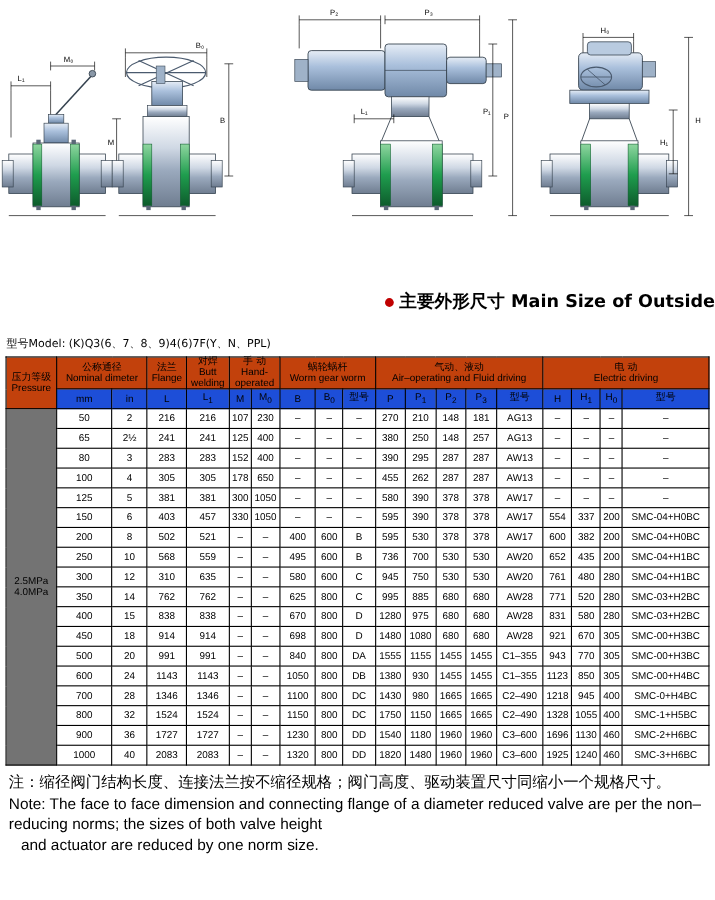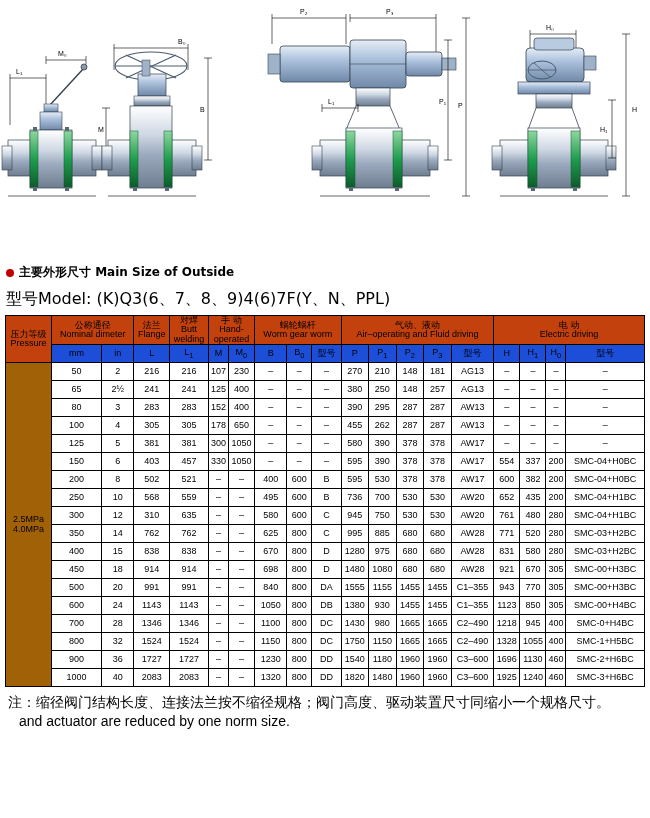--- a/index.html
+++ b/index.html
@@ -10,31 +10,31 @@
   .drawings{position:relative;height:258px;width:650px;}
   .panel{position:absolute;top:0;height:258px;}
   .p1{left:0;width:120px;}
   .p2{left:96px;width:130px;}
   .p3{left:250px;width:230px;}
   .p4{left:480px;width:170px;}
 
   svg{display:block;}
 
   
-  .sec-head{margin:6px 0 8px 6px;font-size:12px;font-weight:bold;display:flex;align-items:center;}
+  .sec-head{margin:6px 0 20px 6px;font-size:16px;font-weight:bold;display:flex;align-items:center;justify-content:flex-end;}
   .bullet{width:8px;height:8px;background:#c00000;border-radius:50%;display:inline-block;margin-right:5px;}
-  .model-line{margin:2px 0 5px 6px;font-size:16px;}
+  .model-line{margin:2px 0 5px 6px;font-size:10px;}
 
   
   table.main{border-collapse:collapse;margin-left:5px;width:640px;font-size:9px;}
   table.main td,table.main th{border:1px solid #000;text-align:center;vertical-align:middle;padding:0;height:17px;line-height:1.05;}
   .hdr{background:#c2410c;font-weight:normal;}
   .hdr-tall{height:38px;}
   .sub{background:#1d4ed8;height:15px;}
-  .rowlbl{background:#a16207;}
+  .rowlbl{background:#737373;}
   .note{margin:6px 0 0 8px;font-size:14px;line-height:1.35;}
   .nowrap{white-space:nowrap;}
   .cn{font-family:"DejaVu Sans","Liberation Sans",sans-serif;}
 </style>
 </head>
 <body>
 
 <div class="page">
 
   <div class="drawings">
@@ -691,16 +691,17 @@
           <td class="nowrap">1925</td>
           <td class="nowrap">1240</td>
           <td class="nowrap">460</td>
           <td class="nowrap">SMC-3+H6BC</td>
         </tr>
       </tbody>
   </table>
 
   <div class="note">
     <div class="cn">注：缩径阀门结构长度、连接法兰按不缩径规格；阀门高度、驱动装置尺寸同缩小一个规格尺寸。</div>
+    <div>Note: The face to face dimension and connecting flange of a diameter reduced valve are per the non–reducing norms; the sizes of both valve height</div>
     <div style="margin-left:11px">and actuator are reduced by one norm size.</div>
   </div>
 
 </div>
 
 </body></html>

